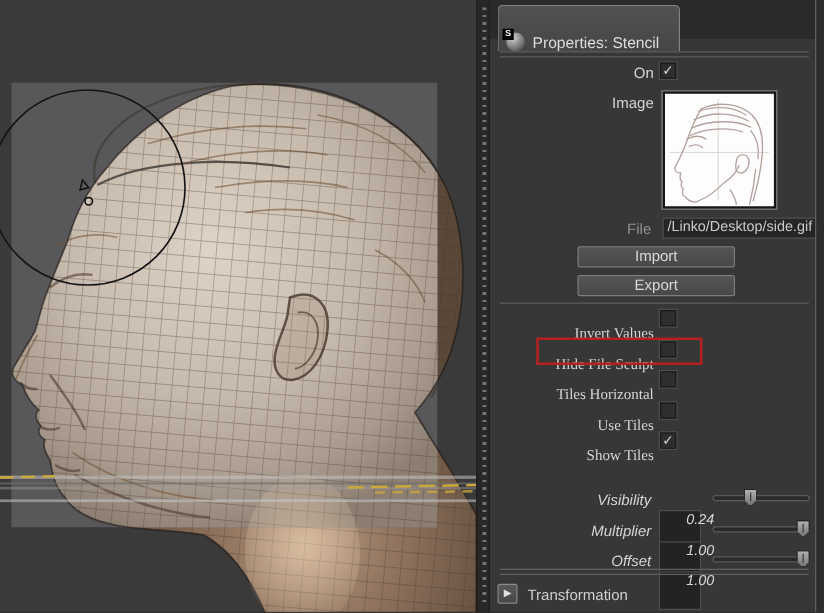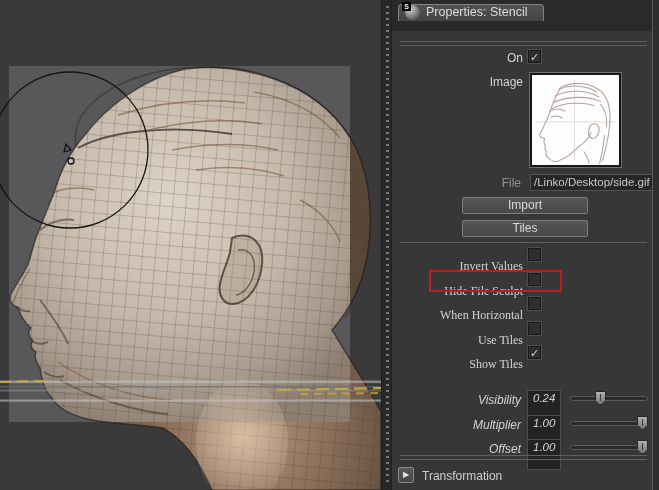--- a/index.html
+++ b/index.html
@@ -14,21 +14,21 @@
   .divider { position:absolute; left:381px; top:0; width:11px; height:490px;
              background:#282828; border-left:1px solid #1d1d1d; border-right:1px solid #1d1d1d; }
   .divider::after { content:""; position:absolute; left:4px; top:6px; bottom:6px; width:3px;
              background:repeating-linear-gradient(180deg,#777 0 2px,transparent 2px 6px); }
 
   
   .panel { position:absolute; left:392px; top:0; width:267px; height:490px; background:#373737; color:#d2d2d2; font-size:12px; }
   .right-gutter { position:absolute; right:0; top:0; width:7px; height:100%; background:#2d2d2d; border-left:1px solid #5f5f5f; z-index:5; }
 
   .tabbar { position:absolute; left:0; top:0; right:0; height:31px; background:#2a2a2a; }
-  .tab { position:absolute; left:6px; top:4px; height:17px; display:flex; align-items:flex-start; gap:6px;
+  .tab { position:absolute; left:6px; top:4px; height:37px; display:flex; align-items:flex-end; gap:6px;
          padding:0 16px 0 6px; background:linear-gradient(#525252,#454545);
          border:1px solid #828282; border-bottom:none; border-radius:4px 4px 0 0; }
   .tab-title { font-size:12.5px; color:#dcdcdc; white-space:nowrap; }
   .sphere-icon { position:relative; width:15px; height:15px; border-radius:50%;
          background:radial-gradient(circle at 35% 30%, #cecece, #8a8a8a 45%, #3c3c3c 95%); }
   .sphere-badge { position:absolute; left:-3px; top:-3px; width:9px; height:9px; background:#000;
          color:#fff; font-size:7px; font-weight:bold; line-height:9px; text-align:center; }
 
   .dsep { position:absolute; left:8px; right:12px; height:5px;
           border-top:1px solid #5f5f5f; border-bottom:1px solid #5f5f5f; }
@@ -56,22 +56,22 @@
   .opt-rows { position:absolute; left:0; right:0; top:244px; }
   .opt-row { position:relative; height:24.6px; }
   .opt-row .row-label { top:15px;font-family:Liberation Serif, serif; }
   .opt-row .checkbox { top:4px; }
   .hl-box { display:none; position:absolute; left:37px; width:133px; top:1px; height:22px;
             border:2px solid #b62020; z-index:2; pointer-events:none; }
 
   .slider-rows { position:absolute; left:0; right:0; top:388px; }
   .slider-row { position:relative; height:24.6px;font-style:italic; }
   .slider-row .row-label { top:5px; right:138px; }
-  .val-box { position:absolute; left:135px; top:2px; width:34px; height:31px; background:#232323;
-             border:1px solid #4e4e4e; color:#d6d6d6; font-size:11.5px; line-height:15px; padding-left:5px; }
+  .val-box { position:absolute; left:135px; top:20px; width:34px; height:31px; background:#232323;
+             border:1px solid #4e4e4e; color:#d6d6d6; font-size:11.5px; line-height:15px; padding-left:21px; }
   .track { position:absolute; left:178px; top:8px; width:78px; height:5px; background:#2a2a2a;
            border:1px solid #5a5a5a; border-radius:3px; }
   .thumb { position:absolute; top:3px; width:11px; height:14px;
            background:linear-gradient(#b0b0b0,#777); border:1px solid #262626;
            clip-path:polygon(12% 0,88% 0,100% 10%,100% 60%,50% 100%,0 60%,0 10%); }
   .thumb::after { content:""; position:absolute; left:4px; top:2px; width:1px; height:7px; background:#3a3a3a; }
 
   .transf { position:absolute; left:0; right:0; top:467px; height:20px; }
   .arrow-btn { position:absolute; left:6px; top:0; width:16px; height:16px; background:linear-gradient(#585858,#474747);
            border:1px solid #8a8a8a; border-radius:2px; color:#e0e0e0; font-size:8px; line-height:14px; text-align:center; }
@@ -216,38 +216,38 @@
           <path d="M54,79 C57,84 59,88 59,91"></path>
           <path d="M75,62 C74,73 72,83 70,91"></path>
         </g>
       </svg>
     </div>
 
     <span class="row-label gray-label" style="top:176px; right:138px">File</span>
     <div class="file-field">/Linko/Desktop/side.gif</div>
 
     <div class="btn" style="top:197px">Import</div>
-    <div class="btn" style="top:220px">Tiles</div>
+    <div class="btn" style="top:220px">Export</div>
 
     <div class="sep" style="top:242px"></div>
 
     <div class="opt-rows">
       <div class="opt-row">
 
         <span class="row-label">Invert Values</span>
         <span class="checkbox"></span>
       </div>
       <div class="opt-row">
         <div class="hl-box" style="display: block; border-color: rgb(182, 32, 32);"></div>
         <span class="row-label">Hide File Sculpt</span>
         <span class="checkbox"></span>
       </div>
       <div class="opt-row">
 
-        <span class="row-label">When Horizontal</span>
+        <span class="row-label">Tiles Horizontal</span>
         <span class="checkbox"></span>
       </div>
       <div class="opt-row">
 
         <span class="row-label">Use Tiles</span>
         <span class="checkbox"></span>
       </div>
       <div class="opt-row">
 
         <span class="row-label">Show Tiles</span>

